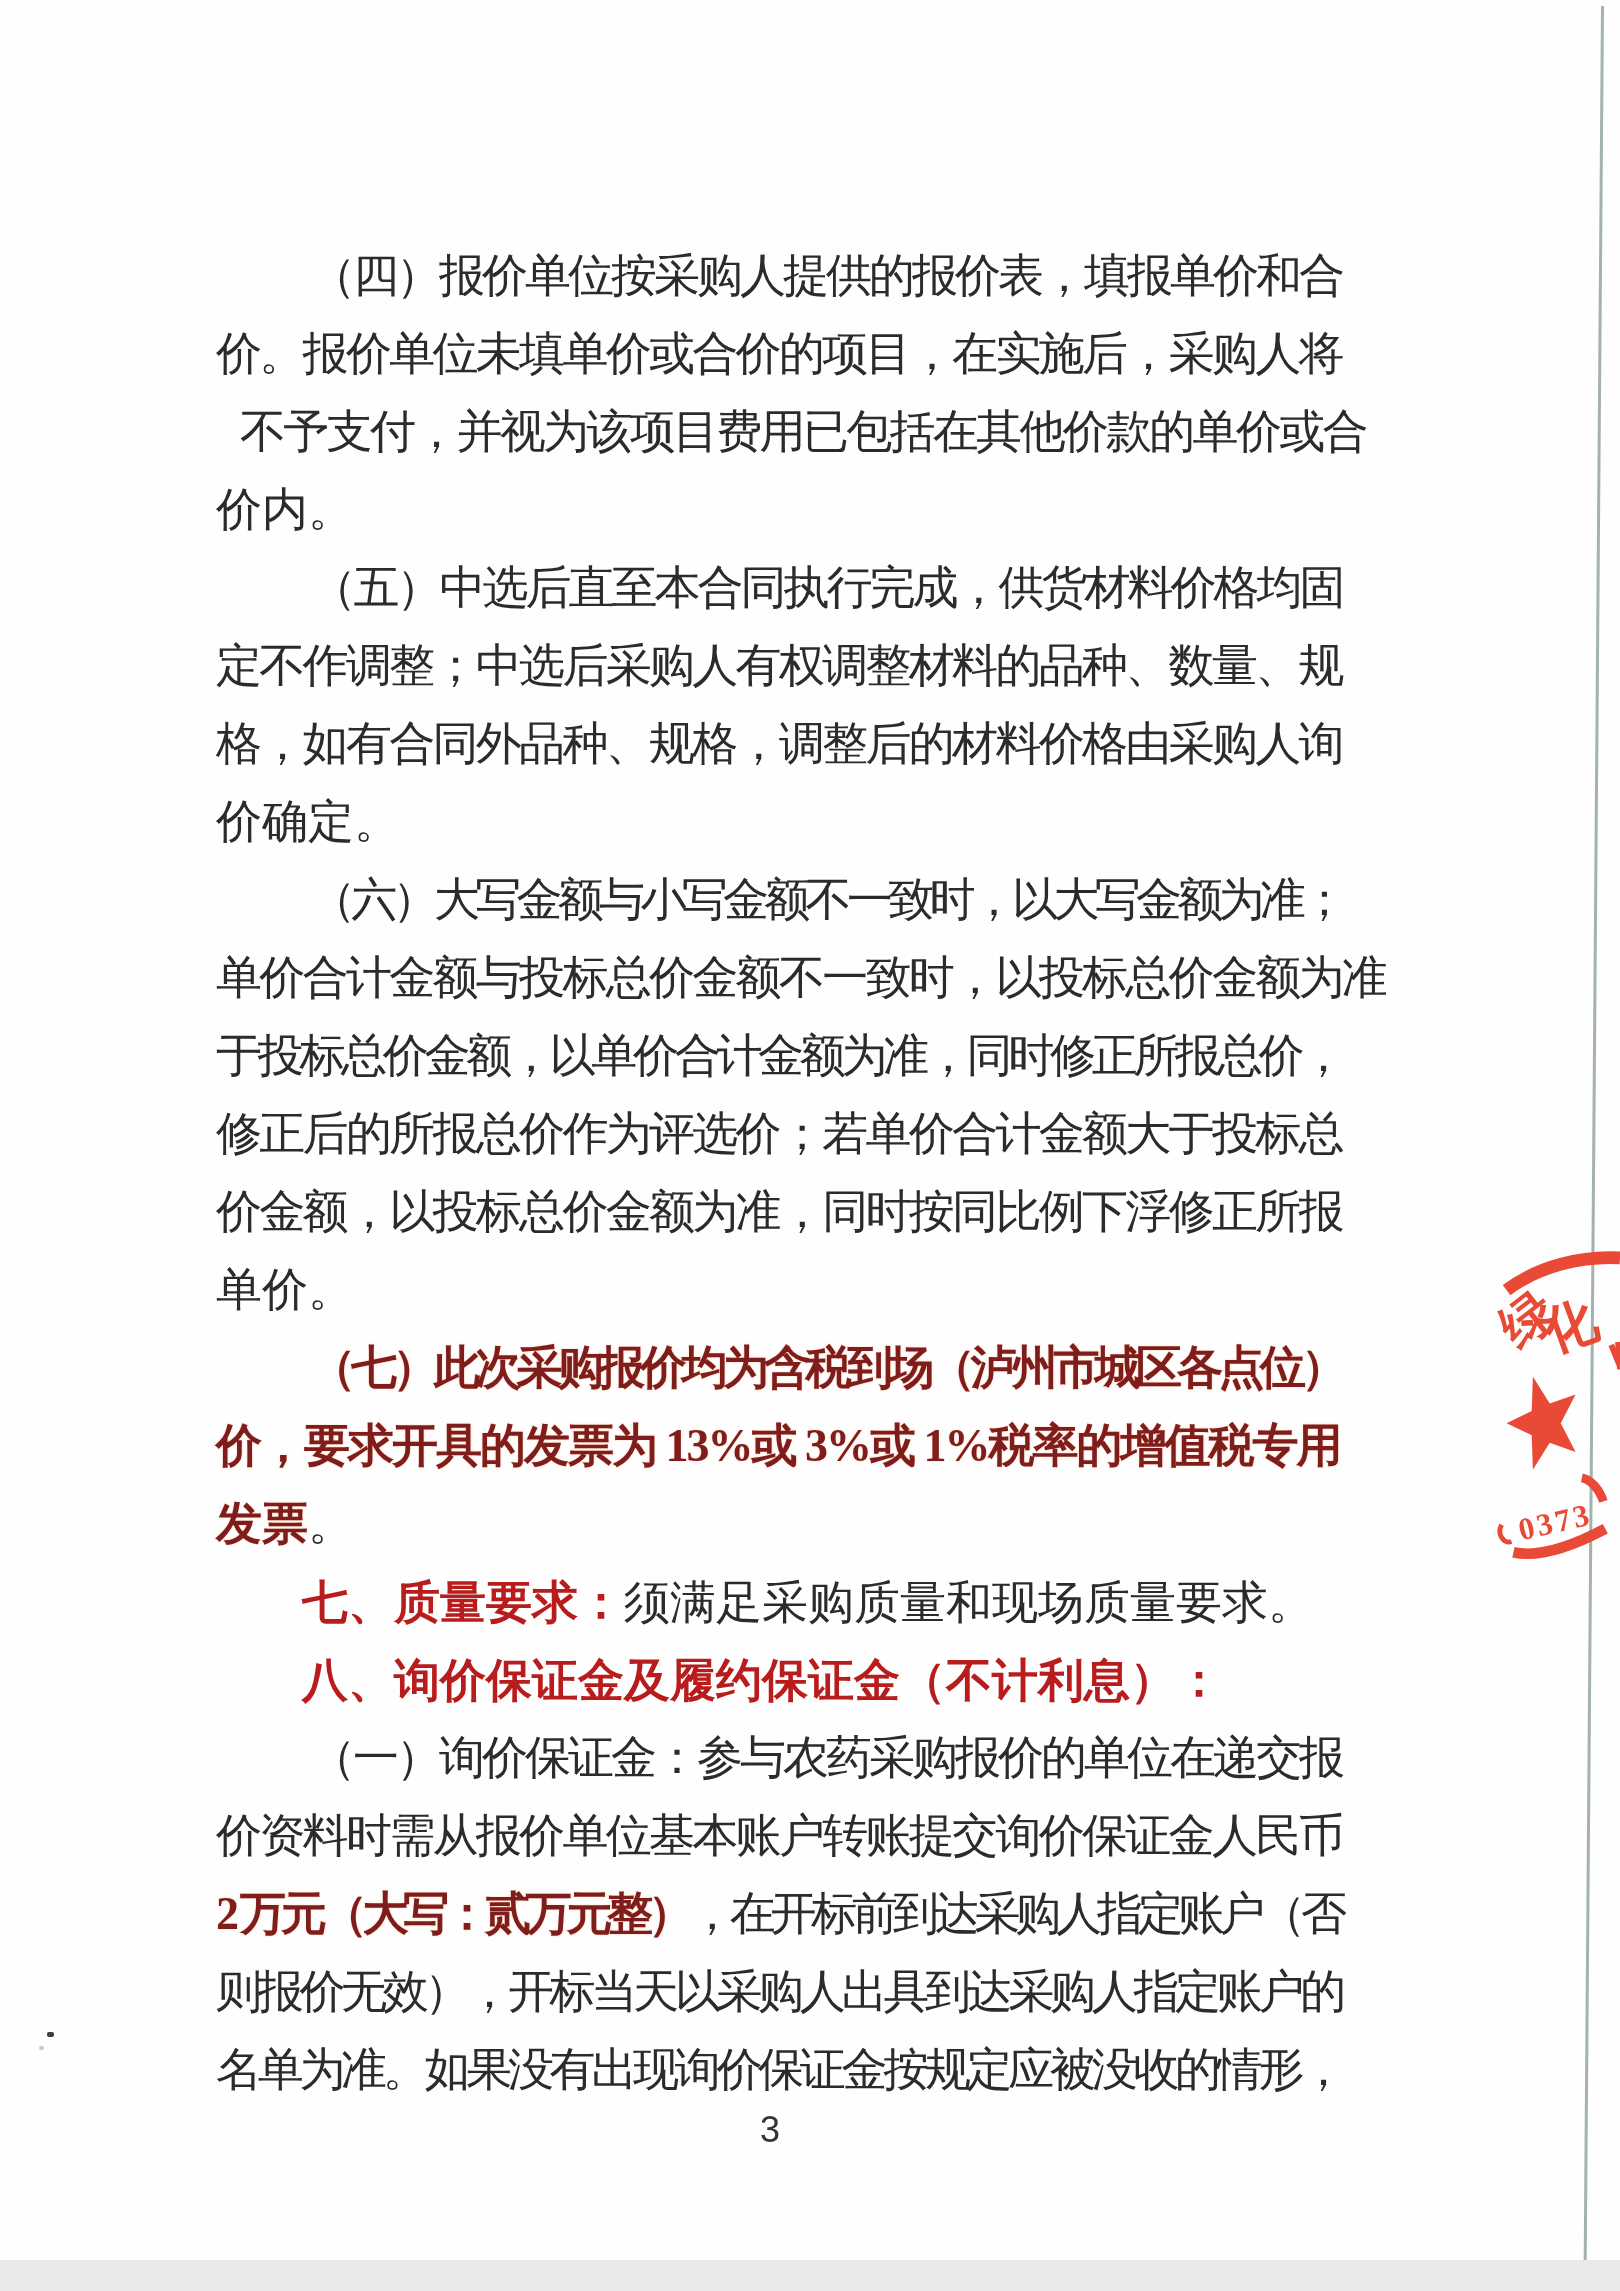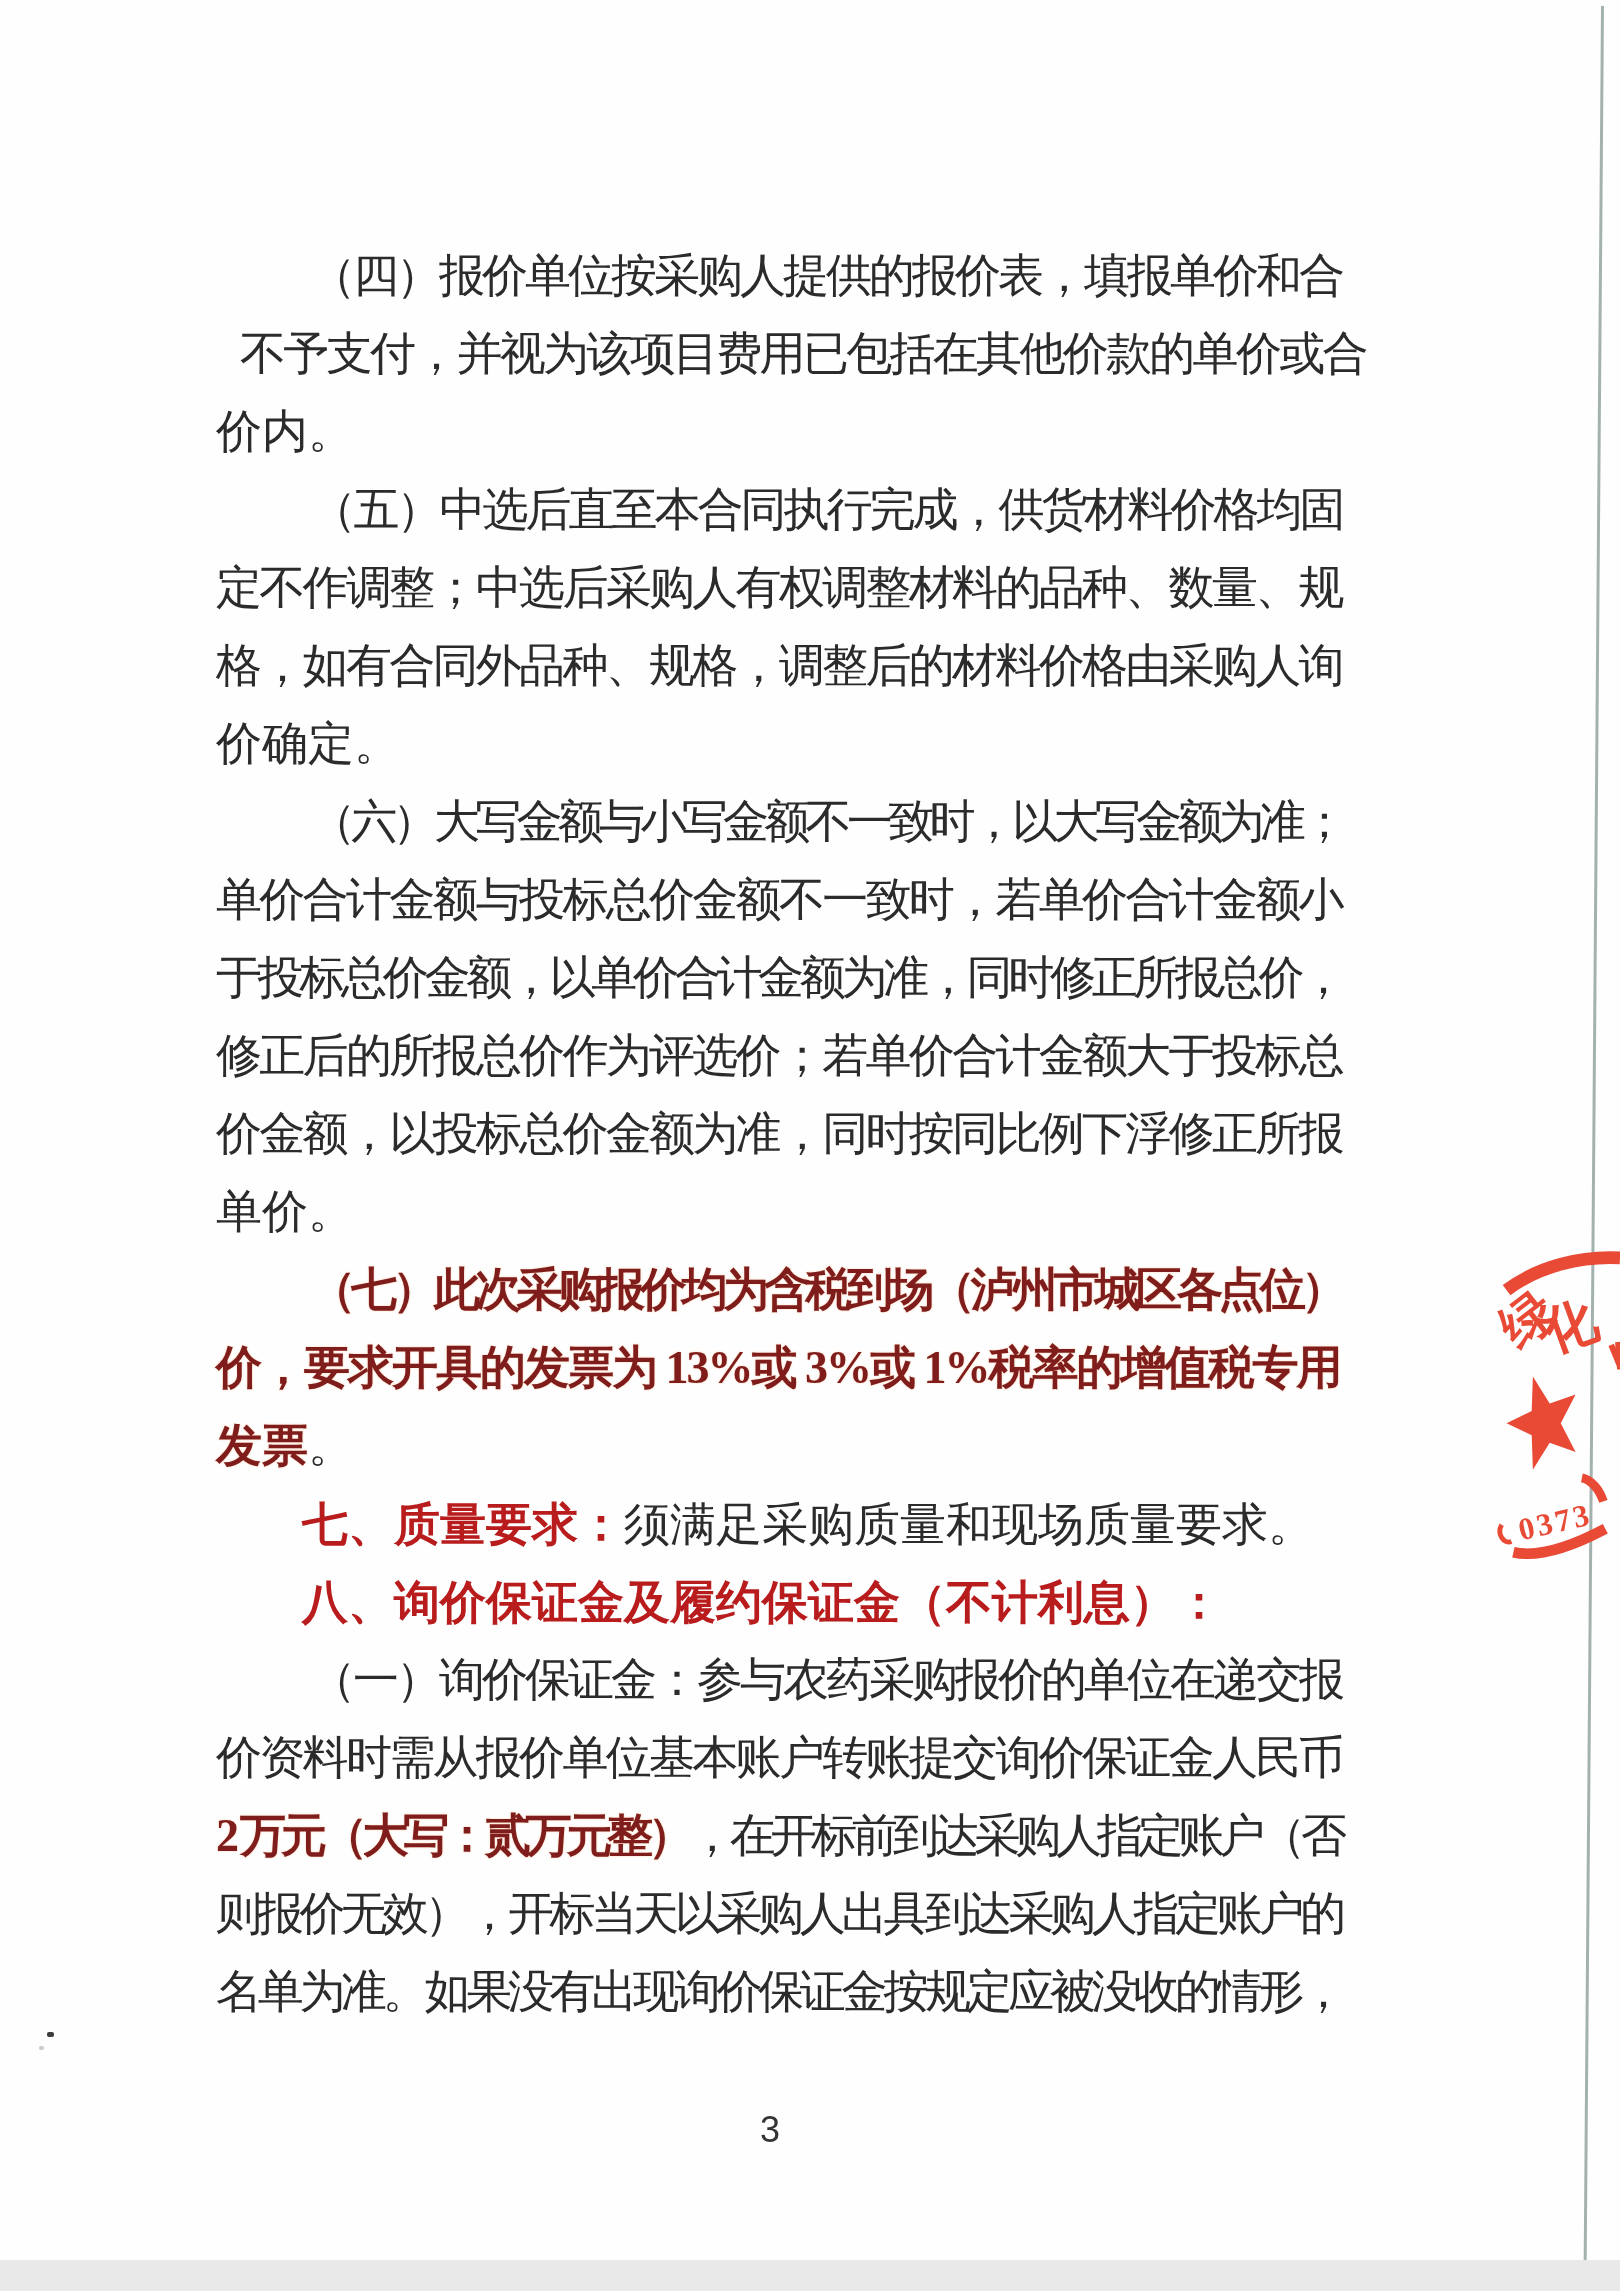--- a/index.html
+++ b/index.html
@@ -70,28 +70,29 @@
     width:4.9px; height:3.9px; background:#c9c9c9; border-radius:2px;
   }
 </style>
 </head>
 <body>
 
 <div class="page">
 
   <div class="body-col">
       <div class="line indent-lg" style="letter-spacing: -3px;"><span class="seg-normal">（四）报价单位按采购人提供的报价表，填报单价和合</span></div>
+      <div class="line" style="letter-spacing: -2.7px;"><span class="seg-normal">价。报价单位未填单价或合价的项目，在实施后，采购人将</span></div>
       <div class="line" style="letter-spacing: -2.7px; margin-left: 24px;"><span class="seg-normal">不予支付，并视为该项目费用已包括在其他价款的单价或合</span></div>
       <div class="line"><span class="seg-normal">价内。</span></div>
       <div class="line indent-lg" style="letter-spacing: -3px; text-align: center;"><span class="seg-normal">（五）中选后直至本合同执行完成，供货材料价格均固</span></div>
       <div class="line" style="letter-spacing: -2.7px;"><span class="seg-normal">定不作调整；中选后采购人有权调整材料的品种、数量、规</span></div>
       <div class="line" style="letter-spacing: -2.7px;"><span class="seg-normal">格，如有合同外品种、规格，调整后的材料价格由采购人询</span></div>
       <div class="line"><span class="seg-normal">价确定。</span></div>
       <div class="line indent-lg" style="letter-spacing: -4.7px;"><span class="seg-normal">（六）大写金额与小写金额不一致时，以大写金额为准；</span></div>
-      <div class="line" style="letter-spacing: -2.7px;"><span class="seg-normal">单价合计金额与投标总价金额不一致时，若单价合计金额小</span></div>
+      <div class="line" style="letter-spacing: -2.7px;"><span class="seg-normal">单价合计金额与投标总价金额不一致时，以投标总价金额为准</span></div>
       <div class="line" style="letter-spacing: -4.3px;"><span class="seg-normal">于投标总价金额，以单价合计金额为准，同时修正所报总价，</span></div>
       <div class="line" style="letter-spacing: -2.7px;"><span class="seg-normal">修正后的所报总价作为评选价；若单价合计金额大于投标总</span></div>
       <div class="line" style="letter-spacing: -2.7px;"><span class="seg-normal">价金额，以投标总价金额为准，同时按同比例下浮修正所报</span></div>
       <div class="line"><span class="seg-normal">单价。</span></div>
       <div class="line indent-lg" style="letter-spacing: -4.7px;"><span class="seg-red">（七）此次采购报价均为含税到场（泸州市城区各点位）</span></div>
       <div class="line" style="letter-spacing: -2px;"><span class="seg-red">价，要求开具的发票为 13%或 3%或 1%税率的增值税专用</span></div>
       <div class="line"><span class="seg-red">发票</span><span class="seg-normal">。</span></div>
       <div class="line indent-sm"><span class="seg-bold">七、质量要求：</span><span class="seg-normal">须满足采购质量和现场质量要求。</span></div>
       <div class="line indent-sm"><span class="seg-bold">八、询价保证金及履约保证金（不计利息）：</span></div>
       <div class="line indent-lg" style="letter-spacing: -3px;"><span class="seg-normal">（一）询价保证金：参与农药采购报价的单位在递交报</span></div>

